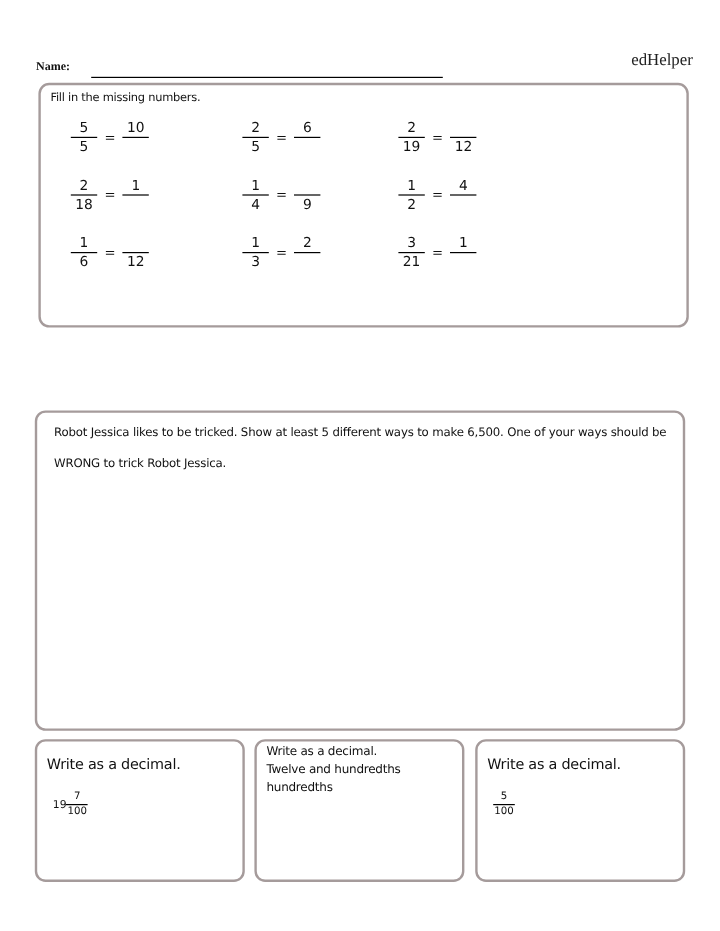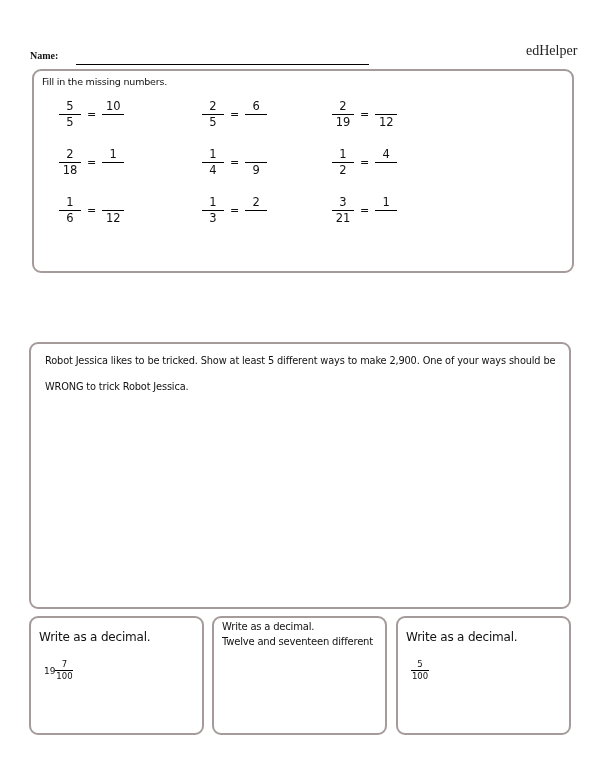--- a/index.html
+++ b/index.html
@@ -138,38 +138,38 @@
         <span class="eq">=</span>
         <span class="frac blank">
           <span class="num">1</span>
           <span class="den">&nbsp;</span>
         </span>
       </div>
     </div>
 </div>
 
 <div class="box" id="box-robot">
-  <div class="robot-text">Robot Jessica likes to be tricked.  Show at least 5 different ways to make 2,900.  One of your ways should be WRONG to trick Robot Jessica.</div>
+  <div class="robot-text">Robot Jessica likes to be tricked.  Show at least 5 different ways to make 6,500.  One of your ways should be WRONG to trick Robot Jessica.</div>
 </div>
 
 <div class="box" id="box-d1">
   <div class="dtitle">Write as a decimal.</div>
   <div class="mixed">
     <span class="whole">19</span>
     <span class="frac">
       <span class="num">7</span>
       <span class="den">100</span>
     </span>
   </div>
 </div>
 
 <div class="box" id="box-d2">
   <div class="dtitle small">
     <div>Write as a decimal.</div>
-    <div>Twelve and seventeen different</div>
+    <div>Twelve and hundredths hundredths</div>
   </div>
 </div>
 
 <div class="box" id="box-d3">
   <div class="dtitle">Write as a decimal.</div>
   <div class="mixed">
     <span class="frac">
       <span class="num">5</span>
       <span class="den">100</span>
     </span>

